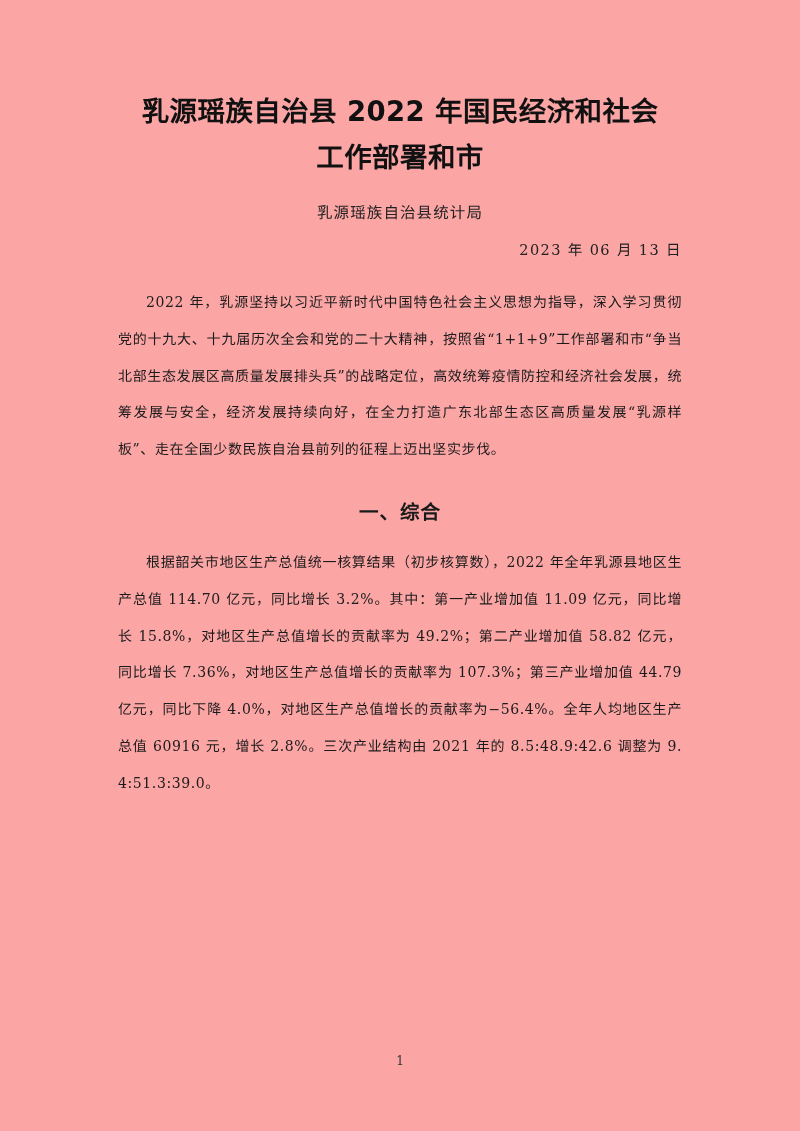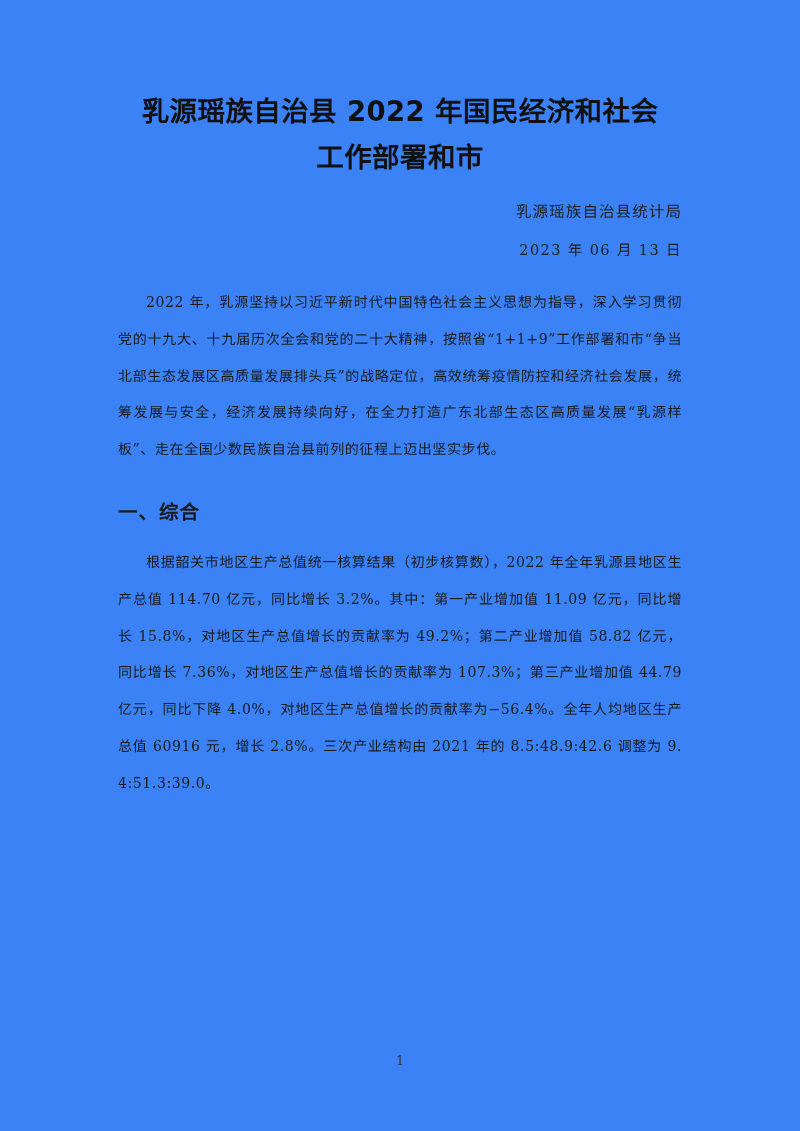--- a/index.html
+++ b/index.html
@@ -17,21 +17,21 @@
     color: #1a1a1a;
     -webkit-font-smoothing: antialiased;
   }
 
   .page {
     position: absolute;
     left: 0;
     top: 0;
     width: 800px;
     height: 1131px;
-    background: #3b82f6;
+    background: #fca5a5;
   }
 
   
   .content {
     position: absolute;
     left: 118px;
     top: 0;
     width: 564px;
   }
 
@@ -48,22 +48,22 @@
     color: #111111;
   }
   .doc-title .line2 {
     display: block;
   }
 
   
   .doc-agency {
     margin: 0;
     padding-top: 20px;
-    text-align: right;
-    font-family: Liberation Mono, monospace;
+    text-align: center;
+    font-family: Liberation Sans, sans-serif;
     font-size: 15.5px;
     line-height: 26px;
     letter-spacing: 1.1px;
     color: #222222;
   }
 
   
   .doc-date {
     margin: 0;
     padding-top: 12px;
@@ -90,21 +90,21 @@
     letter-spacing: 0.6px;
     color: #1b1b1b;
     word-break: break-all;
   }
 
   
   .section-heading {
     margin: 0;
     padding-top: 28px;
     padding-bottom: 14px;
-    text-align: left;
+    text-align: center;
     font-family: "DejaVu Sans", "Liberation Sans", sans-serif;
     font-weight: 700;
     font-size: 19.5px;
     line-height: 34px;
     letter-spacing: 1px;
     color: #1a1a1a;
   }
 
   
   .page-number {

